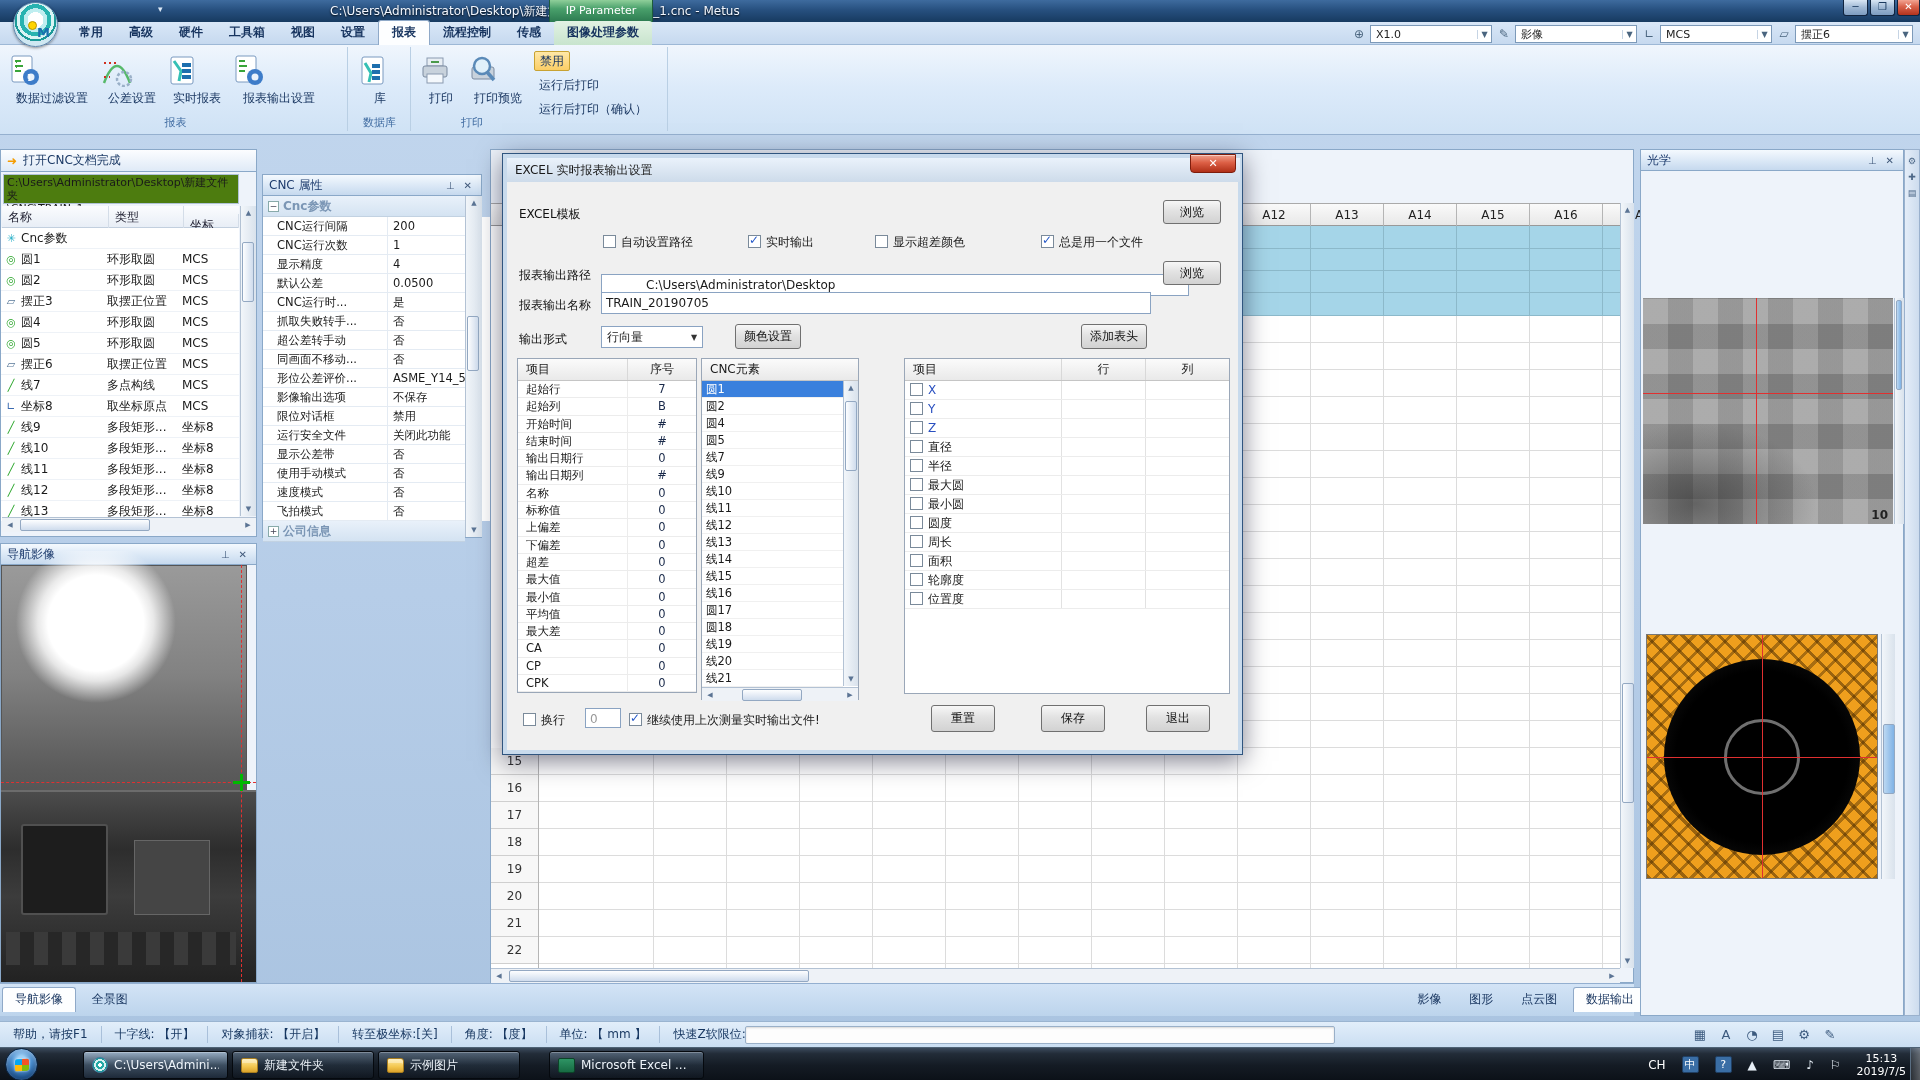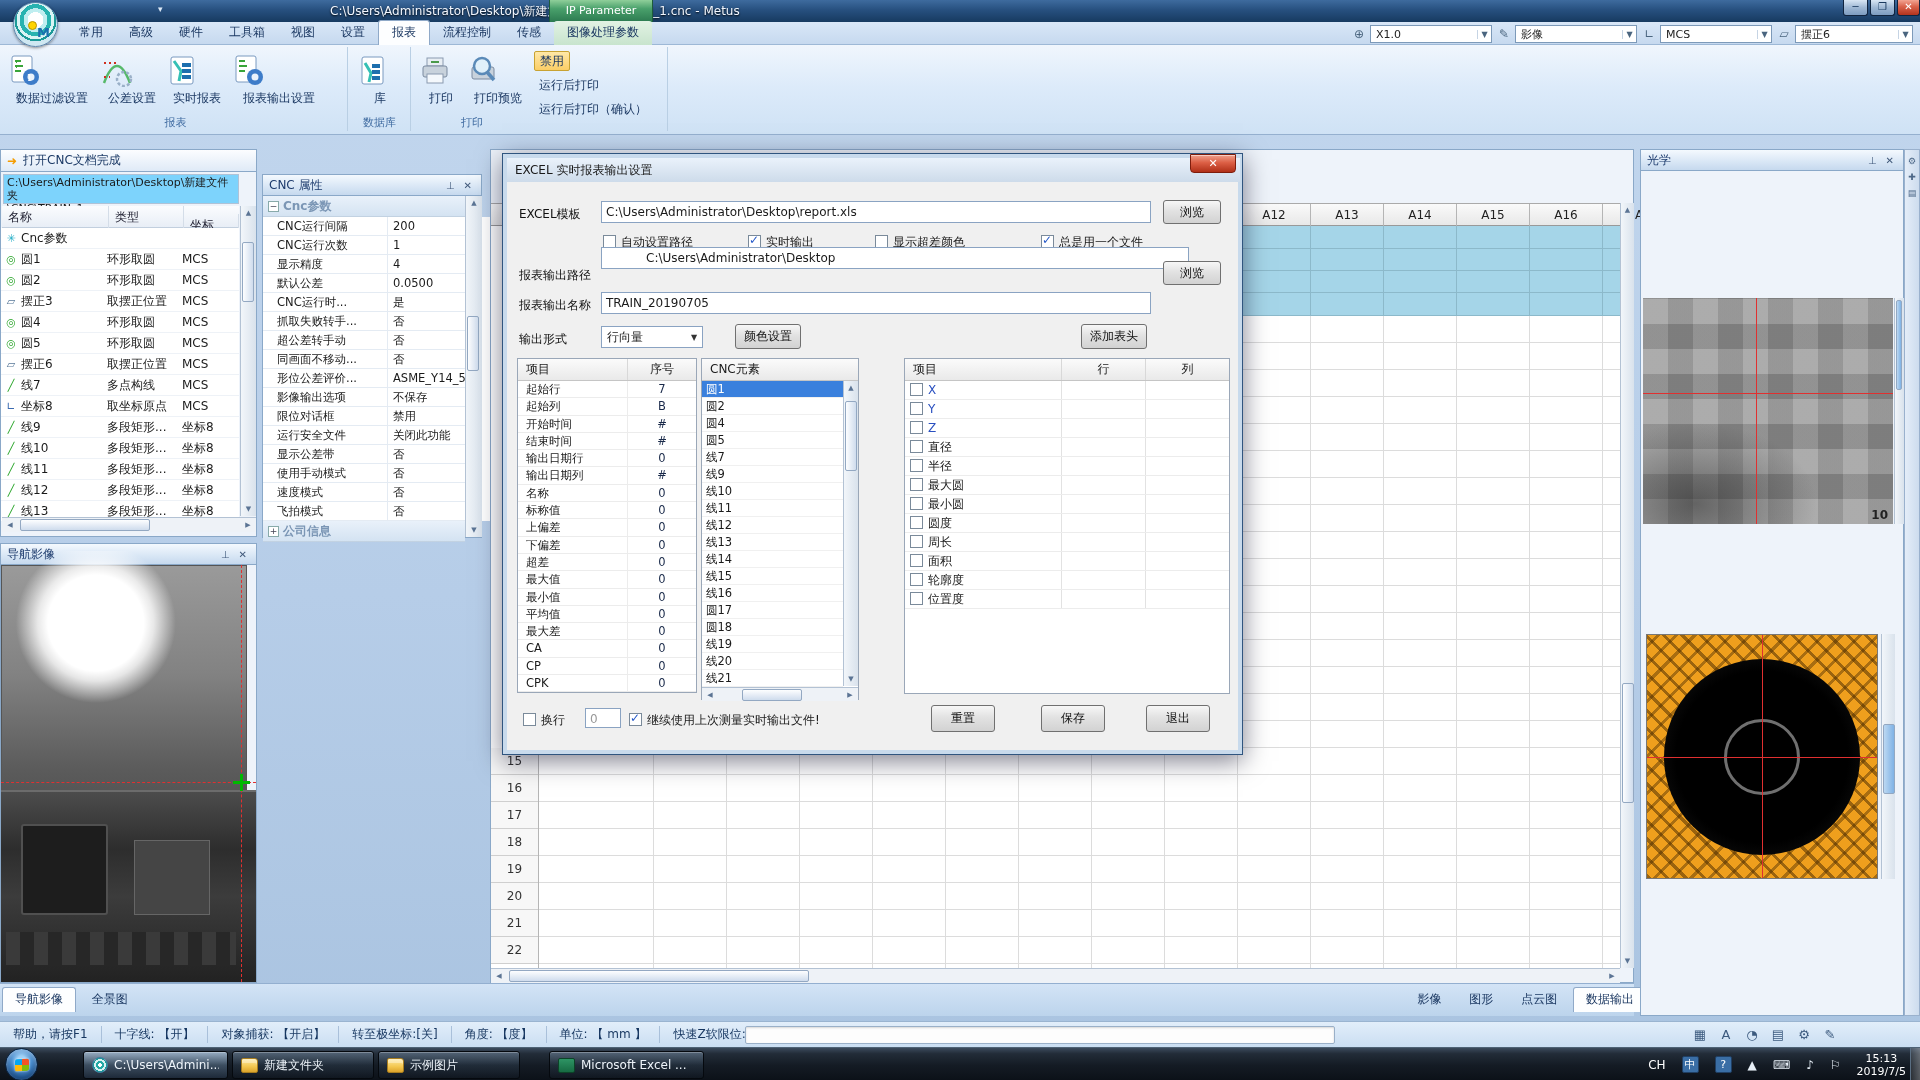--- a/index.html
+++ b/index.html
@@ -22,21 +22,21 @@
   
   .orb { left:13px; top:2px; width:45px; height:45px; border-radius:50%; z-index:30;
     background:radial-gradient(circle at 50% 40%, #ffffff 0 8px, #bfeef0 8px 12px, #27b3b0 12px 16px, #d9f4f4 16px 19px, #1d9a98 19px 21px, #cfe8f2 21px);
     border:1px solid #5f87ad; box-shadow:0 1px 3px rgba(0,0,0,.45); }
   .orb .m { position:absolute; right:7px; bottom:6px; color:#1b6fae; font-weight:bold; font-size:13px; }
   .orb .dot { position:absolute; left:14px; top:18px; width:9px; height:9px; border-radius:50%; background:#ffd400; border:1px solid #b99500; }
 
   
   .tabrow { left:0; top:22px; width:1920px; height:23px;
     background:linear-gradient(180deg,#d9e7f7 0%,#c6d9ef 100%); border-bottom:1px solid #9db8d6; }
-  .tabs { position:absolute; left:66px; top:0; height:23px; display:flex; align-items:flex-end; }
+  .tabs { position:absolute; left:66px; top:0; height:23px; display:flex; align-items:flex-end;font-weight:bold; }
   .tab { padding:3px 13px 4px 13px; color:#17345f; cursor:default; white-space:nowrap; }
   .tab.active { background:#fdfeff; border:1px solid #8fa9c8; border-bottom:none; border-radius:3px 3px 0 0; color:#17345f; }
   .tab.context { background:linear-gradient(180deg,#e2f2e4,#c8e4cd); border-radius:3px 3px 0 0; }
   .combo-ico { top:26px; width:16px; height:16px; text-align:center; line-height:16px; color:#4a657f; font-size:12px; }
   .combo { top:25px; height:18px; background:#fff; border:1px solid #7d9ab9; display:flex; align-items:center; padding-left:5px; font-size:11px; color:#222; }
   .combo .arr { margin-left:auto; width:14px; text-align:center; color:#4a657f; font-size:8px; border-left:1px solid #c6d4e4; }
 
   
   .ribbon { left:0; top:45px; width:1920px; height:90px;
     background:linear-gradient(180deg,#f0f6fd 0%,#ddebfa 45%,#cfe2f5 100%); border-bottom:1px solid #95b0cf; }
@@ -56,21 +56,21 @@
   .scroll-v .thumb { position:absolute; left:1px; width:12px; background:linear-gradient(90deg,#fdfeff,#cfdced); border:1px solid #93a8c2; border-radius:2px; }
   .scroll-v .sarr { position:absolute; left:0; width:100%; height:14px; text-align:center; font-size:7px; color:#5b7494; line-height:14px; }
   .scroll-h { background:#eef2f7; border-top:1px solid #b3c2d4; position:relative; }
   .scroll-h .thumb { position:absolute; top:1px; height:12px; background:linear-gradient(180deg,#fdfeff,#cfdced); border:1px solid #93a8c2; border-radius:2px; }
   .scroll-h .sarr { position:absolute; top:0; width:16px; height:100%; text-align:center; font-size:7px; color:#5b7494; line-height:14px; }
 
   
   .banner { left:0; top:149px; width:257px; height:23px; background:linear-gradient(180deg,#fcfdff,#dfeaf7); border:1px solid #8aa8c8; display:flex; align-items:center; padding:0 6px; color:#1c3a66; }
   .banner .arrow { color:#f59c00; font-weight:bold; margin-right:6px; }
   .filepanel { left:0; top:172px; width:257px; height:365px; }
-  .pathbox { position:absolute; left:2px; top:2px; width:236px; height:30px; background:#7dd3fc; border:1px solid #b0c2d6; font-size:11px; padding:1px 3px; line-height:13px; }
+  .pathbox { position:absolute; left:2px; top:2px; width:236px; height:30px; background:#4d7c0f; border:1px solid #b0c2d6; font-size:11px; padding:1px 3px; line-height:13px; }
   .ft-hdr { position:absolute; top:34px; height:22px; background:linear-gradient(180deg,#fbfcfe,#e8eef6); border-bottom:1px solid #c2cfde; color:#223; }
   .ft-col { position:absolute; top:0; height:22px; line-height:22px; padding-left:6px; border-right:1px solid #d4dde8; }
   .ft-rows { position:absolute; left:0; top:56px; width:238px; }
   .ft-row { height:21px; display:flex; align-items:center; border-bottom:1px solid #eef2f7; }
   .ft-ico { width:16px; text-align:center; font-size:11px; margin-left:2px; }
   .ft-name { width:88px; padding-left:2px; overflow:hidden; white-space:nowrap; }
   .ft-type { width:75px; overflow:hidden; white-space:nowrap; }
   .ft-cs { width:50px; }
 
   
@@ -704,21 +704,20 @@
     <span>▤</span>
   </div>
 
 <div class="abs dialog">
   <div class="dlg-title">
     <span>EXCEL 实时报表输出设置</span>
   </div>
   <div class="dlg-close">✕</div>
 
   <div class="dlg-lab" style="left:16px;top:52px;">EXCEL模板</div>
-  <div class="dlg-input" style="left:98px;top:47px;width:550px;">C:\Users\Administrator\Desktop\report.xls</div>
   <div class="dlg-btn" style="left:660px;top:46px;width:58px;height:24px;line-height:22px;">浏览</div>
 
   <div>
 
       <div style="position: absolute; top: 80px; left: 100px;">
         <span class="cb"></span><span>自动设置路径</span>
       </div>
 
       <div style="position: absolute; top: 80px; left: 245px;">
         <span class="cb on"></span><span>实时输出</span>
@@ -727,21 +726,21 @@
       <div style="position: absolute; top: 80px; left: 372px;">
         <span class="cb"></span><span>显示超差颜色</span>
       </div>
 
       <div style="position: absolute; top: 80px; left: 538px;">
         <span class="cb on"></span><span>总是用一个文件</span>
       </div>
     </div>
 
   <div class="dlg-lab" style="left:16px;top:113px;">报表输出路径</div>
-  <div class="dlg-input" style="left:98px;top:93px;width:588px;padding-left:44px;">C:\Users\Administrator\Desktop</div>
+  <div class="dlg-input" style="left:98px;top:120px;width:588px;padding-left:44px;">C:\Users\Administrator\Desktop</div>
   <div class="dlg-btn" style="left:660px;top:107px;width:58px;height:24px;line-height:22px;">浏览</div>
 
   <div class="dlg-lab" style="left:16px;top:143px;">报表输出名称</div>
   <div class="dlg-input" style="left:98px;top:138px;width:550px;">TRAIN_20190705</div>
 
   <div class="dlg-lab" style="left:16px;top:177px;">输出形式</div>
   <div class="dlg-select" style="left:98px;top:172px;width:102px;">
     <span>行向量</span>
       <span class="arr">▼</span>
   </div>

